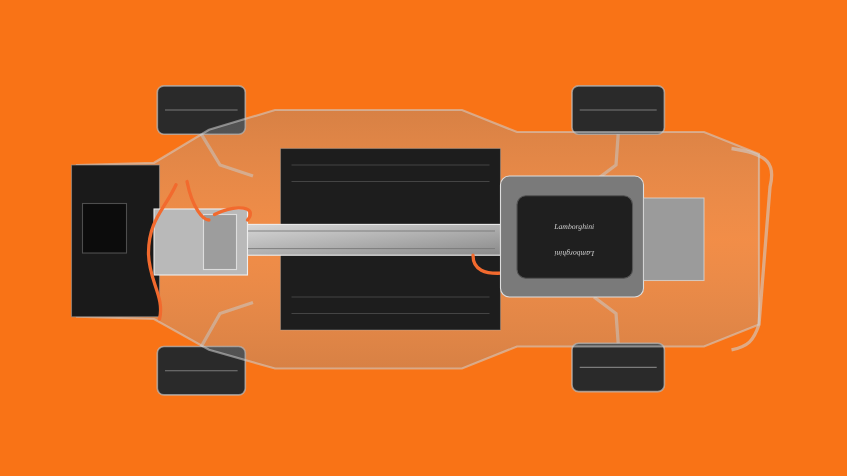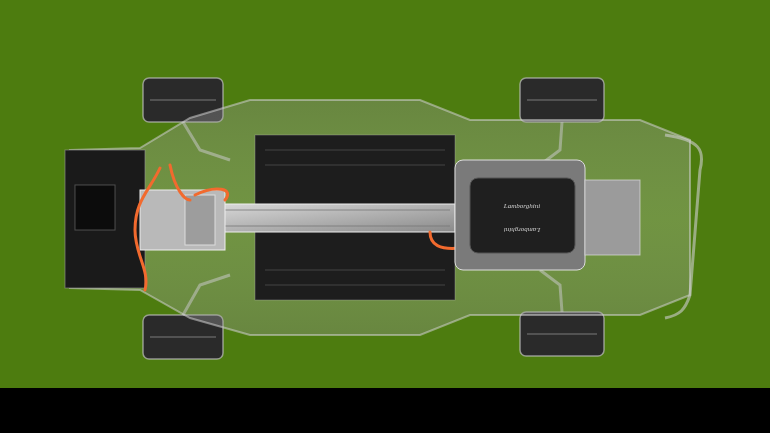--- a/index.html
+++ b/index.html
@@ -1,17 +1,17 @@
 <!DOCTYPE html>
 <html><head>
 <meta charset="utf-8">
 <style>
   html,body{margin:0;padding:0;background:#000;}
   body{width:770px;height:433px;overflow:hidden;position:relative;font-family:"Liberation Sans",sans-serif;}
-  .scene{position:absolute;left:0;top:0;width:770px;height:388px;background:#4d7c0f;}
+  .scene{position:absolute;left:0;top:0;width:770px;height:433px;background:#f97316;}
   svg{position:absolute;left:0;top:0;}
 </style>
 </head>
 <body>
 
 <div class="scene">
 
   <svg width="770" height="433" viewBox="0 0 770 433">
     <defs>
       <linearGradient id="glass" x1="0" y1="0" x2="0" y2="1">

